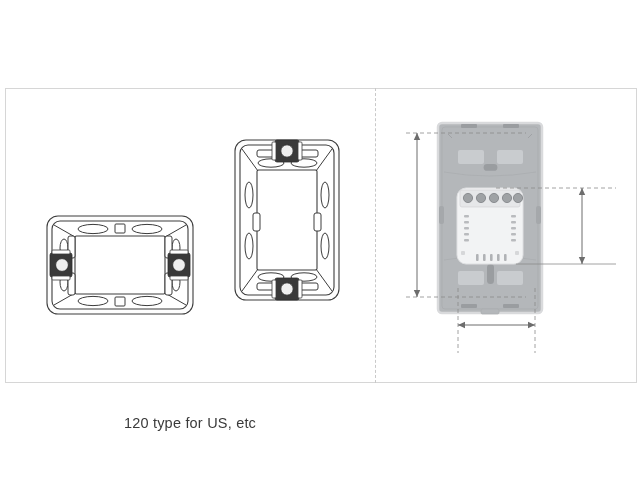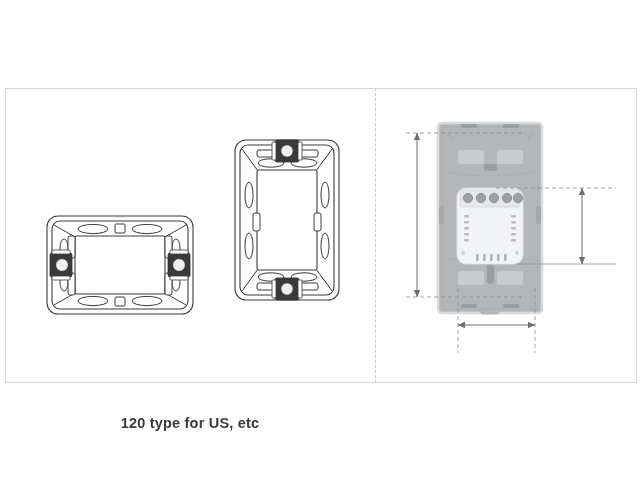--- a/index.html
+++ b/index.html
@@ -13,21 +13,20 @@
     font-family: "Liberation Sans", sans-serif;
     overflow: hidden;
     position: relative;
   }
   #stage {
     position: absolute;
     left: 0; top: 0;
     width: 640px;
     height: 480px;
     background: #ffffff;
-    font-weight: bold;
   }
   
   #content-frame {
     position: absolute;
     left: 5px;
     top: 88px;
     width: 632px;
     height: 295px;
     border: 1px solid #d6d6d6;
     box-sizing: border-box;

